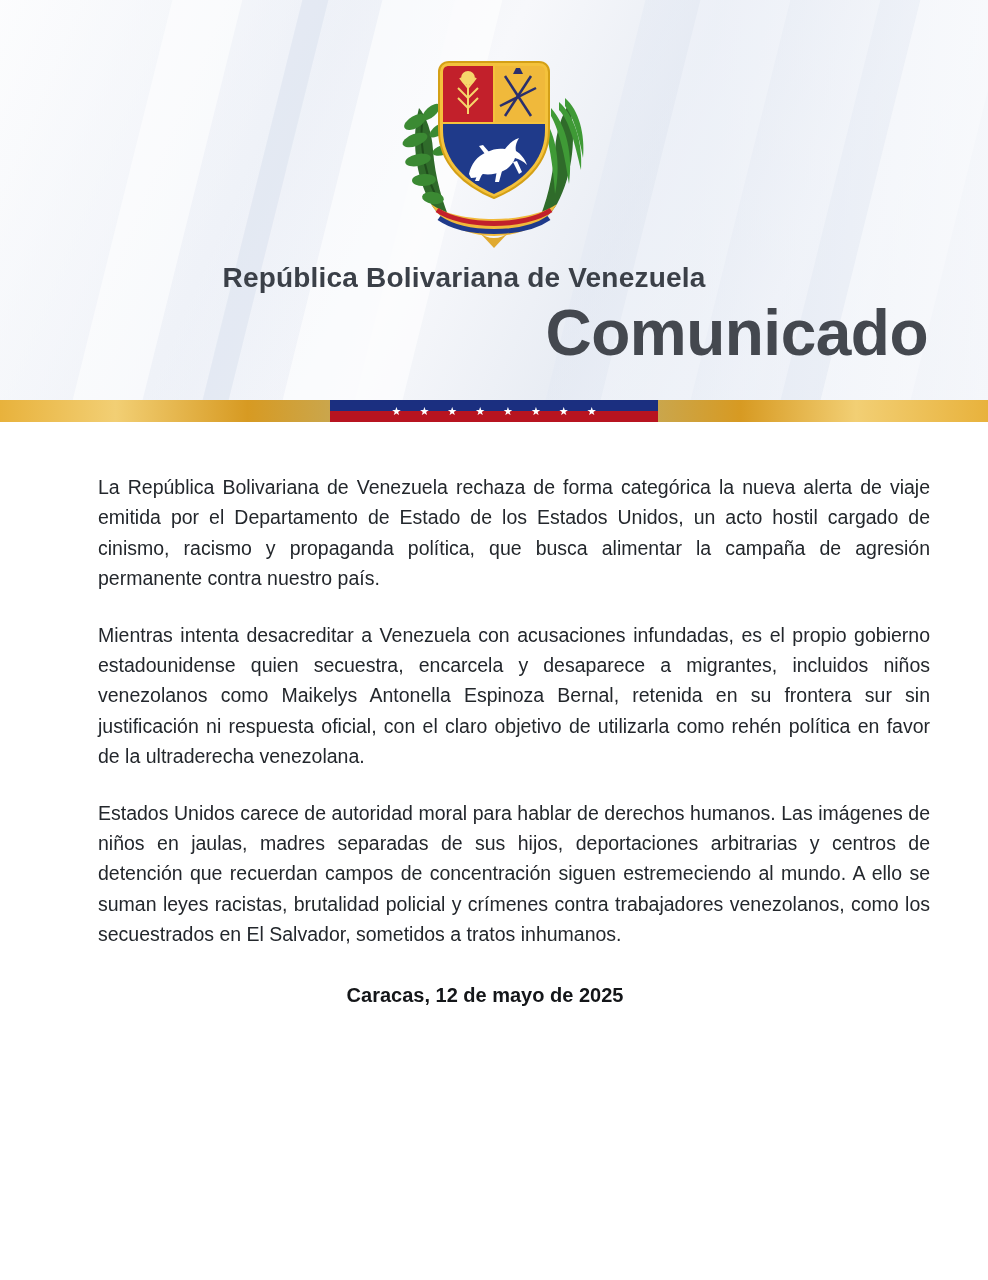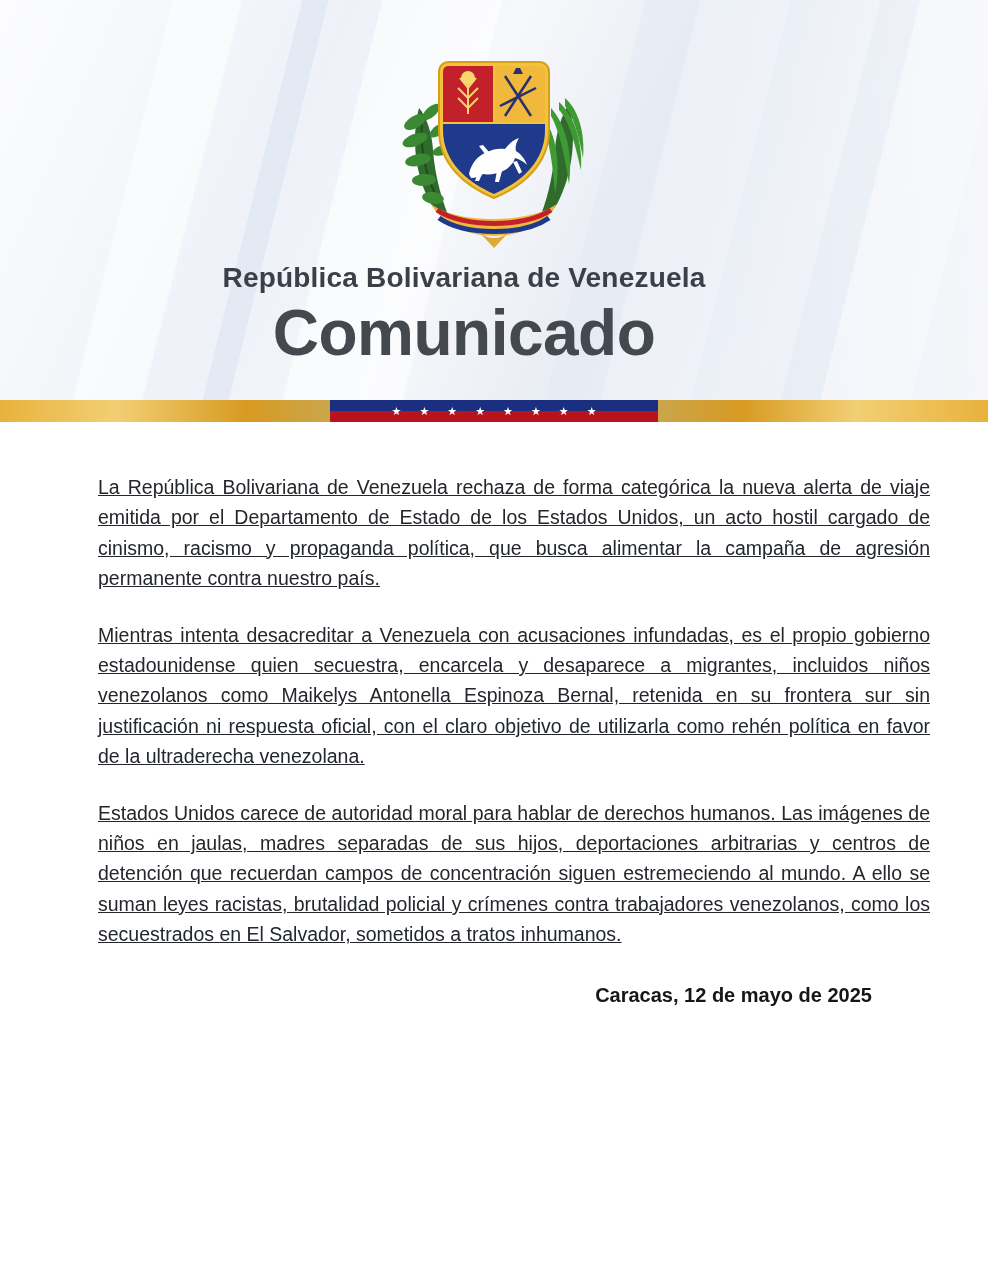--- a/index.html
+++ b/index.html
@@ -87,20 +87,21 @@
     letter-spacing: 0.2px;
     color: #3b4048;
     margin: 0;
   }
   .doctype {
     font-size: 64px;
     font-weight: 700;
     color: #44484f;
     margin: 2px 0 0 0;
     letter-spacing: -0.5px;
+    text-align: right;
   }
 
   
   .divider {
     position: relative;
     display: flex;
     width: 988px;
     height: 22px;
   }
   .div-seg { height: 100%; }
@@ -127,28 +128,27 @@
   .content {
     padding: 50px 58px 0 98px;
   }
   p.para {
     margin: 0 0 26px 0;
     font-size: 19.5px;
     line-height: 1.56;
     color: #23272c;
     text-align: justify;
     text-justify: inter-word;
-    text-decoration: underline;
   }
   p.para:last-of-type { margin-bottom: 0; }
 
   .signature {
     margin-top: 34px;
     padding-right: 58px;
-    text-align: right;
+    text-align: center;
     font-size: 20px;
     font-weight: 700;
     color: #141619;
   }
 </style>
 </head>
 <body>
 
 <div class="page">
 

